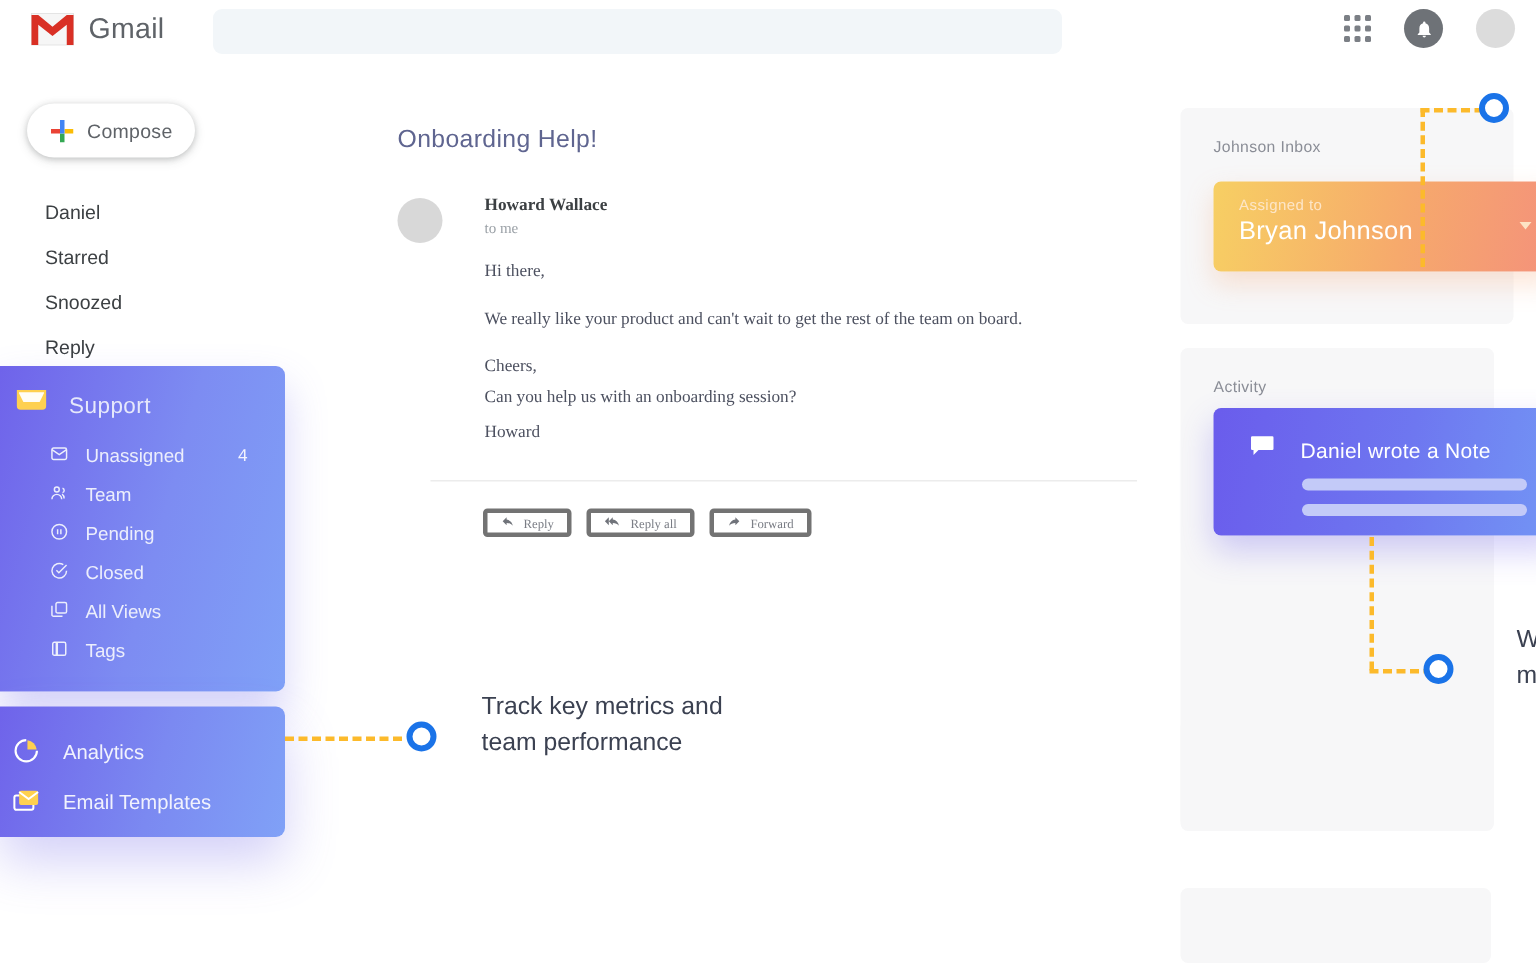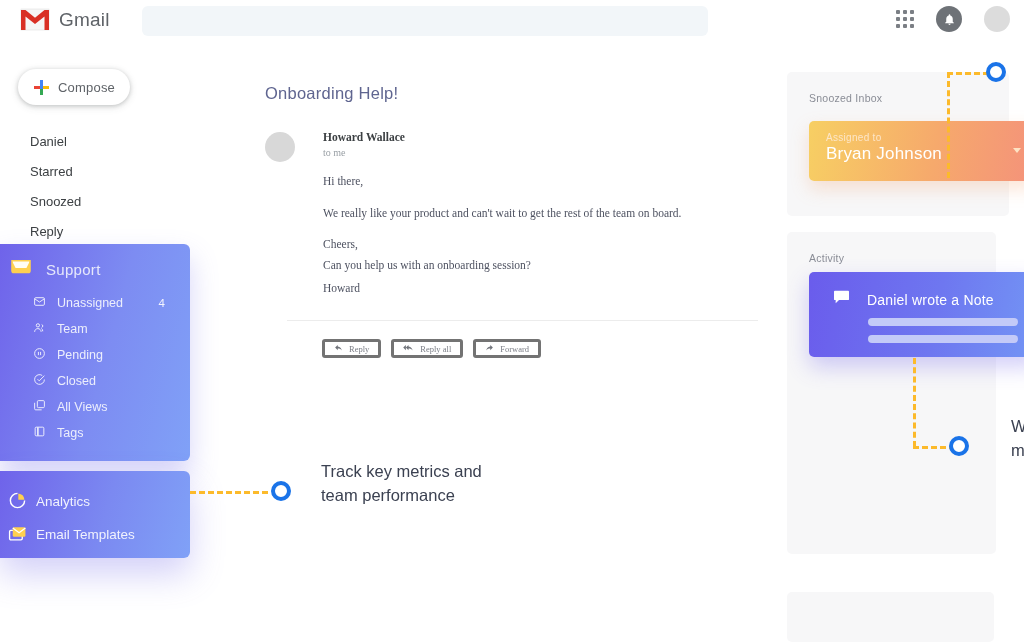--- a/index.html
+++ b/index.html
@@ -55,21 +55,21 @@
   }
   .support-item .badge { position:absolute; right:25px; font-size:11.5px; color:#f3f4fe; }
 
   .tools-card {
     position:absolute; left:0; top:471px; width:190px; height:87px;
     background:linear-gradient(105deg,#6f63ea 0%, #7b89f1 55%, #80a1f7 100%);
     border-top-right-radius:6px; border-bottom-right-radius:6px;
     box-shadow:0 16px 34px rgba(108,99,232,.3);
     padding-top:14px;
   }
-  .tool-item { height:33px; display:flex; align-items:center; gap:9px; padding-left:8px; color:#f1f2fd; font-size:13.5px; }
+  .tool-item { height:33px; display:flex; align-items:center; gap:15px; padding-left:8px; color:#f1f2fd; font-size:13.5px; }
 
   
   .mail { position:absolute; left:265px; top:84px; width:475px; }
   .mail-subject { font-size:16.5px; color:#5f6590; letter-spacing:.25px; }
   .mail-row { margin-top:28px; display:flex; gap:28px;font-family:Liberation Serif, serif; }
   .mail-avatar { width:30px; height:30px; border-radius:50%; background:#d8d8d8; flex:0 0 30px; margin-top:1px; }
   .sender { font-size:11.5px; font-weight:bold; color:#3c4043; }
   .recipient { font-size:10px; color:#9aa0a6; margin-top:4px; }
   .body-p { font-size:11.5px; color:#4d5160; margin-top:15px; line-height:1.45; }
   .divider { margin-top:24px; height:1px; background:#ececec; width:471px; margin-left:-36px; }
@@ -325,21 +325,21 @@
               </svg>
             </span>
             <span>Forward</span>
           </div>
         </div>
       </div>
     </div>
   </div>
 
   <div class="rpanel" id="panel-shared">
-    <div class="panel-label">Snoozed Inbox</div>
+    <div class="panel-label">Johnson Inbox</div>
   </div>
 
   <div class="assigned-card">
     <div class="assigned-small">Assigned to</div>
     <div class="assigned-name">Bryan Johnson</div>
     <span class="assigned-caret"></span>
   </div>
 
   <div class="rpanel" id="panel-activity">
     <div class="panel-label">Activity</div>

